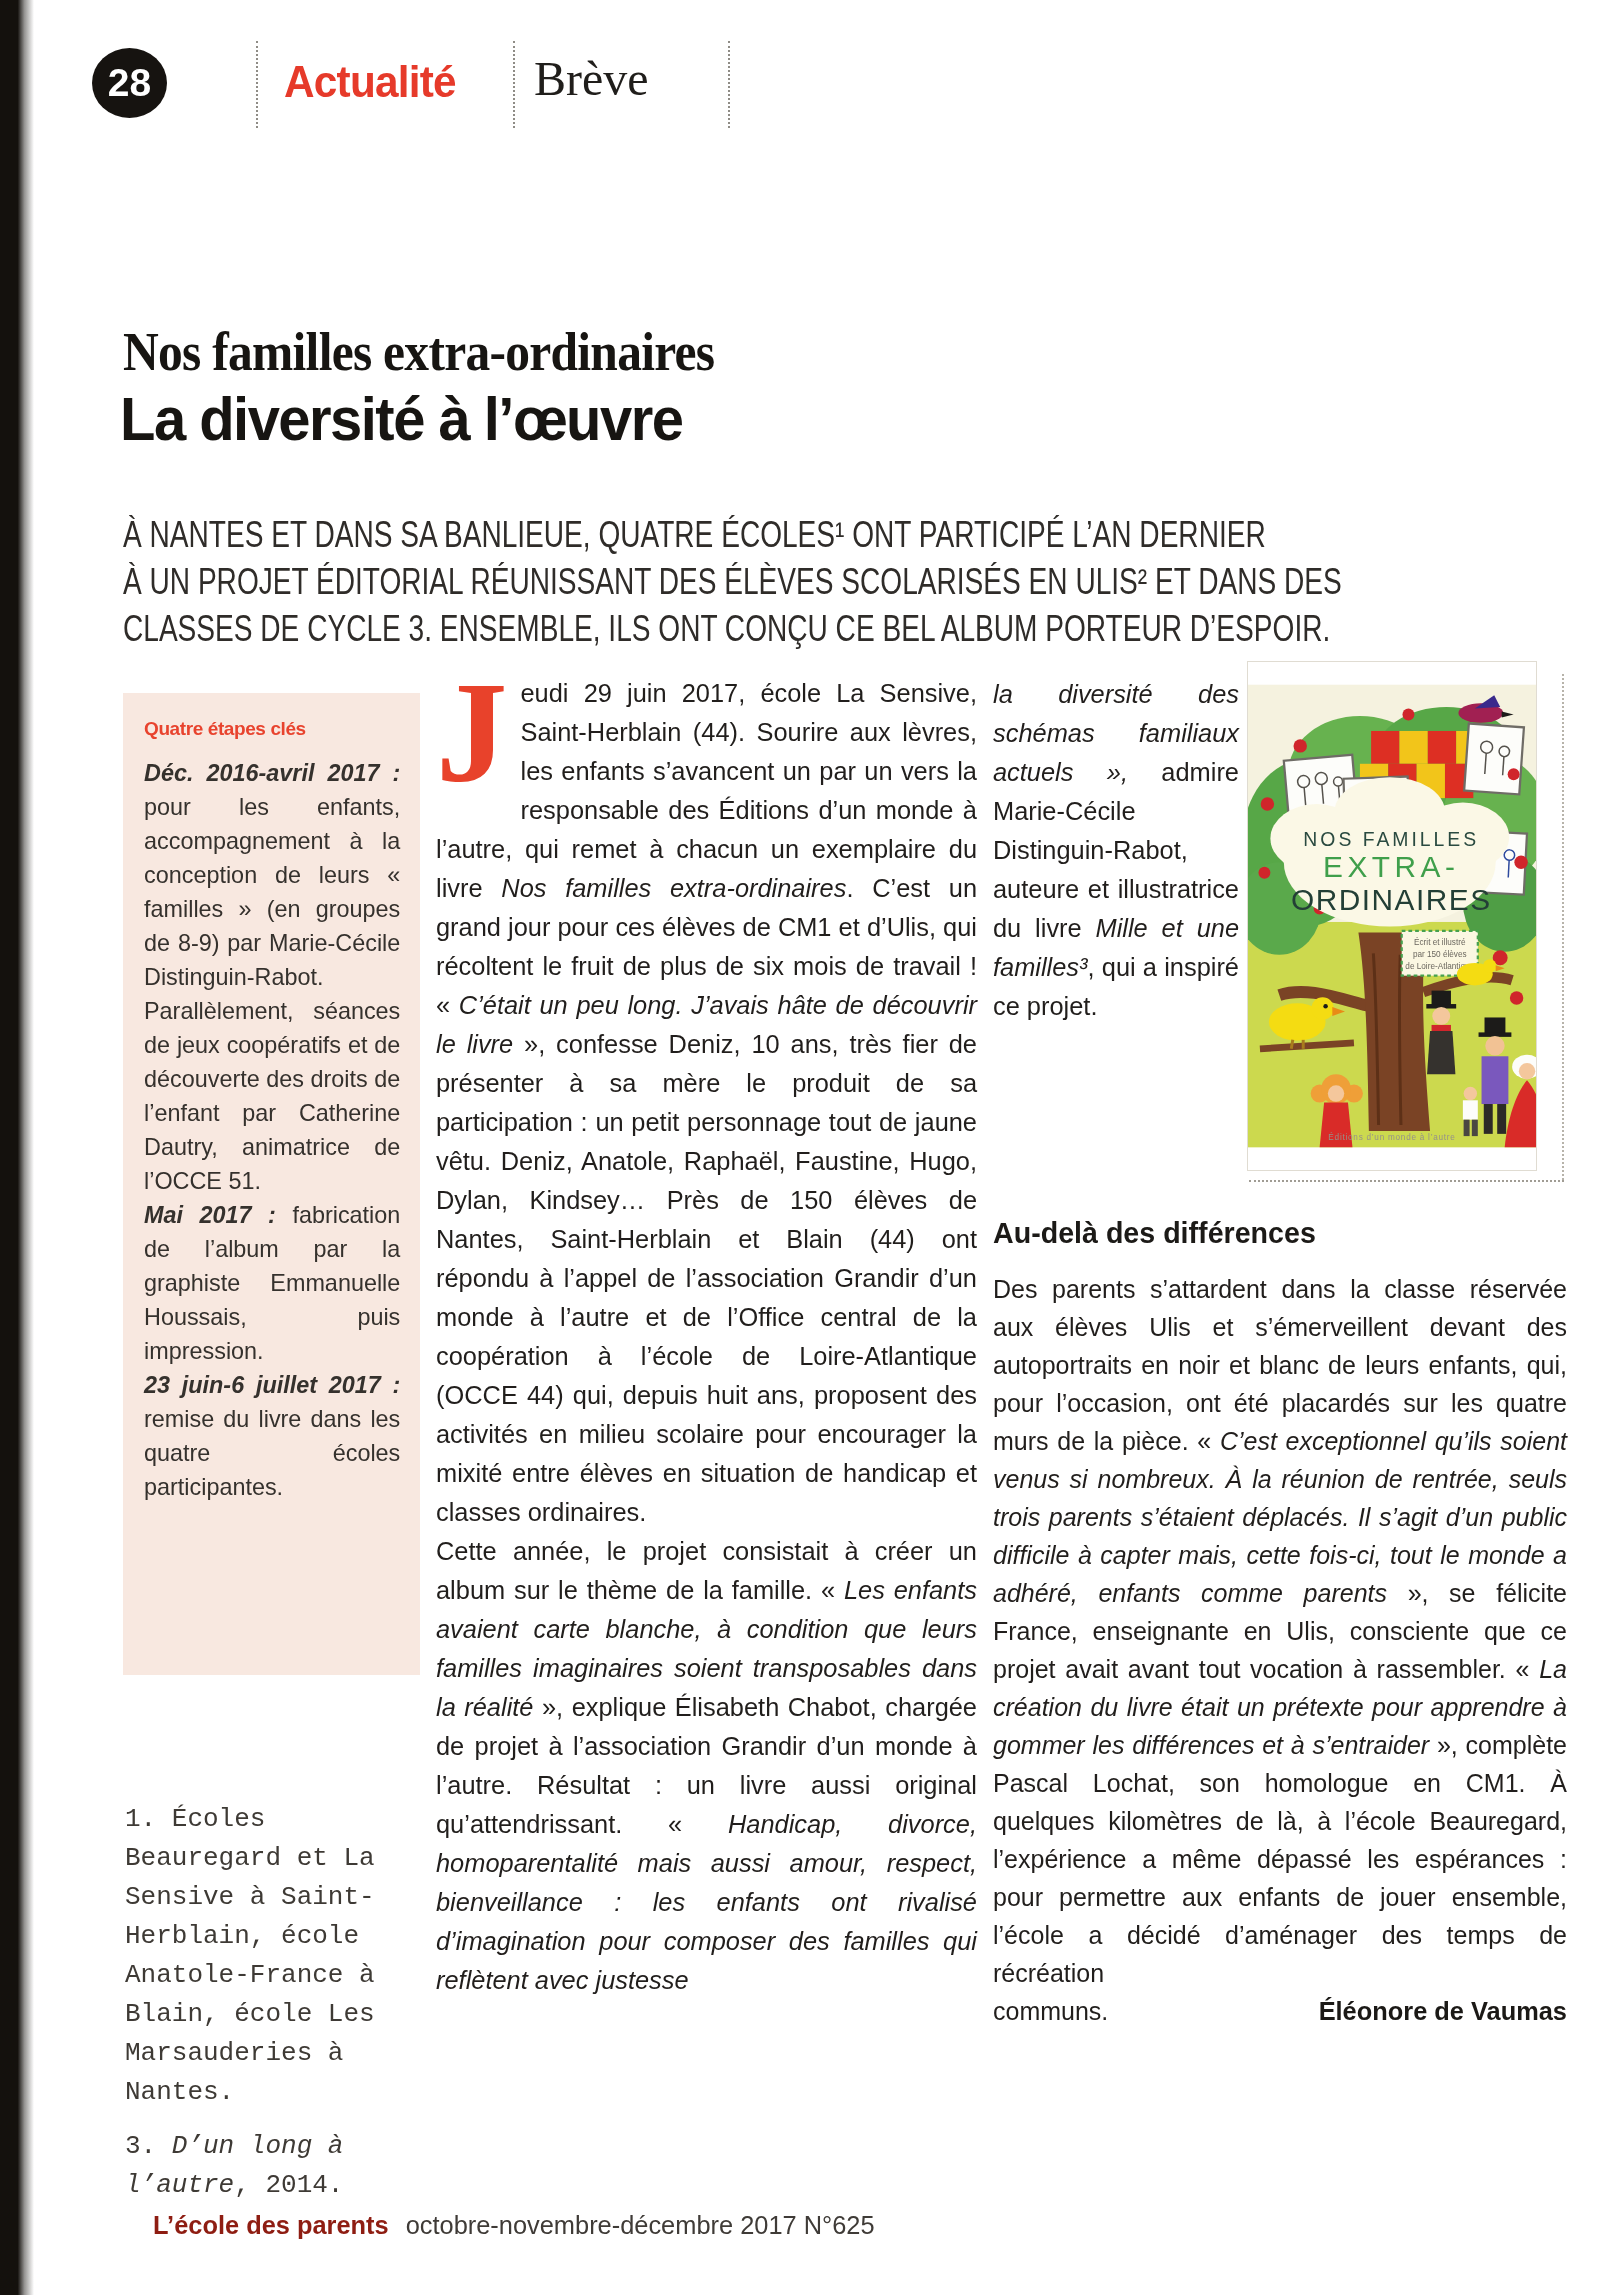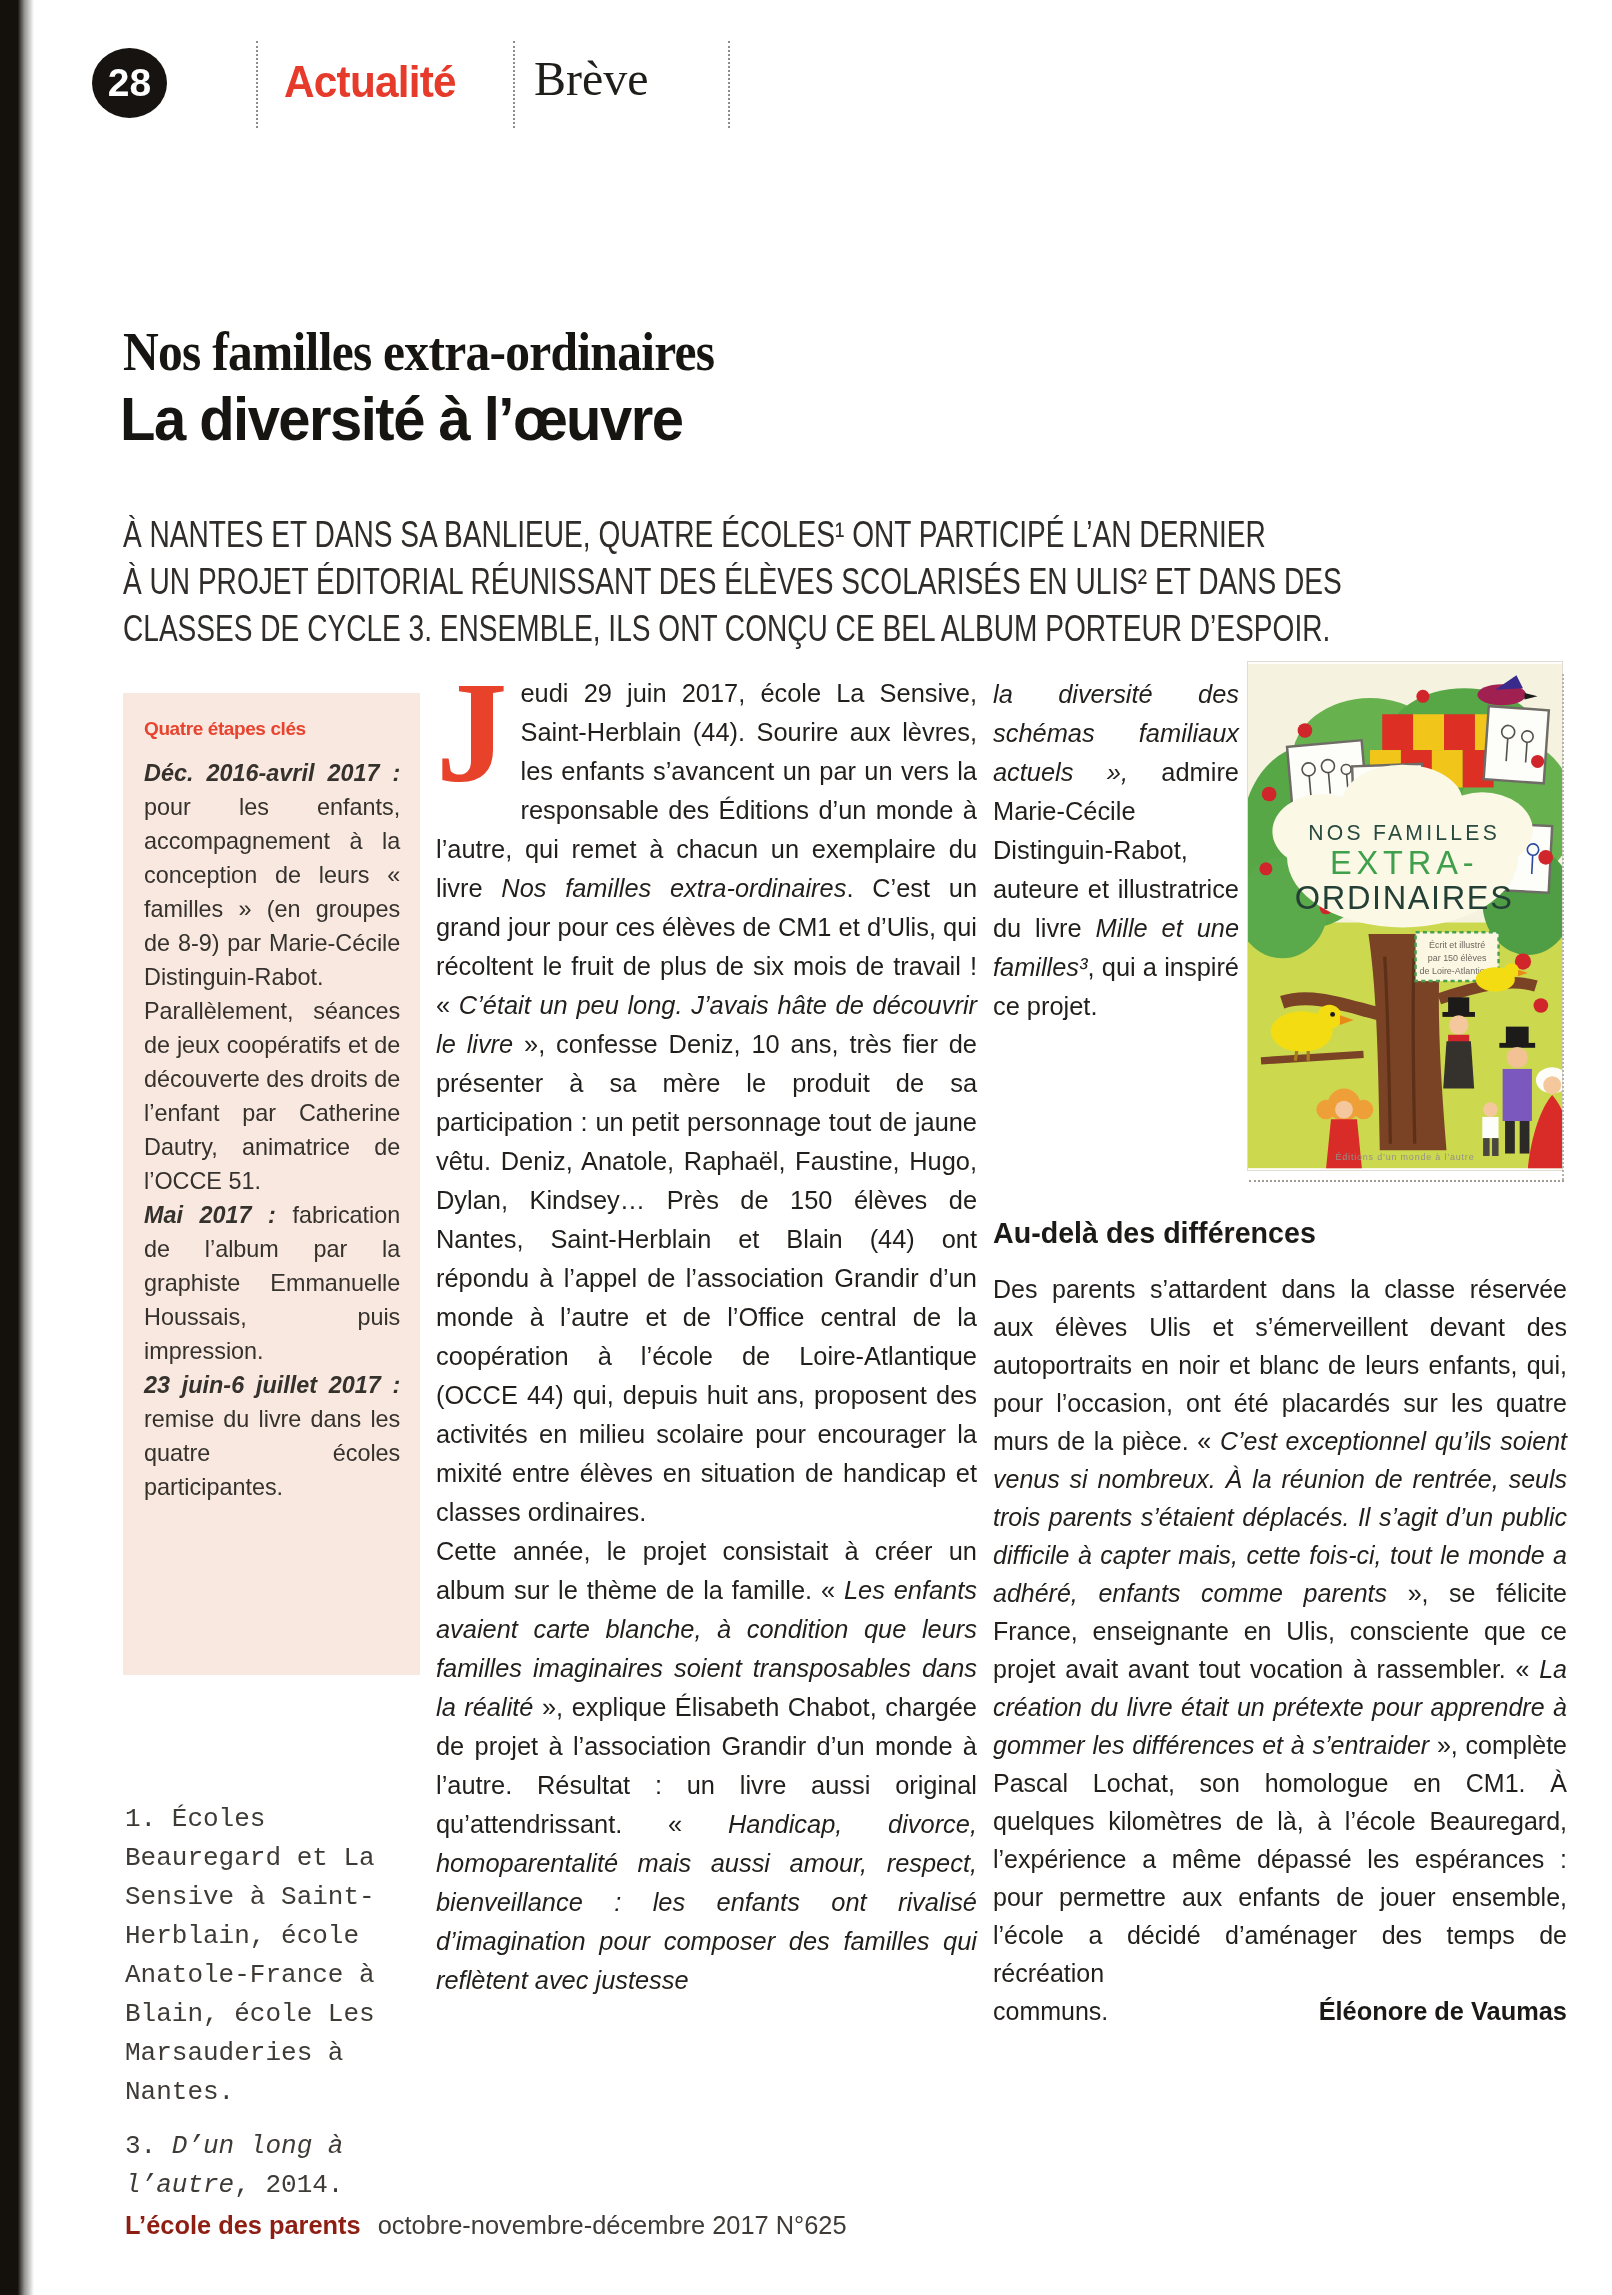--- a/index.html
+++ b/index.html
@@ -41,30 +41,30 @@
   .dropcap{float:left;color:#e8422b;font-family:"Liberation Serif",serif;font-weight:700;
     font-size:143px;line-height:113px;height:120px;padding:3.3px 13px 0 0;}
   .it{font-style:italic;}
   .col2top{left:993px;top:675px;width:246px;font-size:25.4px;line-height:39px;text-align:justify;}
   .subhead{left:993px;top:1216px;font-size:29.5px;font-weight:700;color:#1c1a17;
     transform:scaleX(.97);transform-origin:left top;}
   .col2main{left:993px;top:1270px;width:574px;font-size:25px;line-height:38px;text-align:justify;}
   .last-line{display:flex;justify-content:space-between;align-items:baseline;}
   .signature{font-weight:700;font-size:25.4px;color:#17151299;color:#1b1916;}
   
-  .cover{left:1247px;top:661px;width:316px;height:510px;border:0.8px solid #e0dcd2;box-sizing:border-box;}
+  .cover{left:1247px;top:661px;width:290px;height:510px;border:0.8px solid #e0dcd2;box-sizing:border-box;}
   .cover svg{display:block;width:100%;height:100%;}
   .cover-rule-h{left:1249px;top:1180px;width:315px;border-top:2.5px dotted #a09c94;}
   .cover-rule-v{left:1562px;top:674px;height:506px;border-left:2.5px dotted #b7b3aa;}
   
   .footnotes{left:125px;top:1800px;width:282px;font-size:26px;line-height:39px;color:#3e3a35;font-family:Liberation Mono, monospace;}
   .footnotes p{margin:0 0 14.8px 0;}
   
   .footer{left:125px;top:2211px;font-size:25.4px;display:flex;align-items:baseline;}
-  .footer .mag{color:#8e1d12;font-weight:700;}
+  .footer .mag{color:#8e1d12;font-weight:700;margin-left:28px;}
   .footer .issue{color:#3f3b37;margin-left:17px;}
 </style>
 </head>
 <body>
 
 <div class="page">
   <div class="abs scan-edge"></div>
 
   <div class="abs page-badge">
     <span>28</span>

